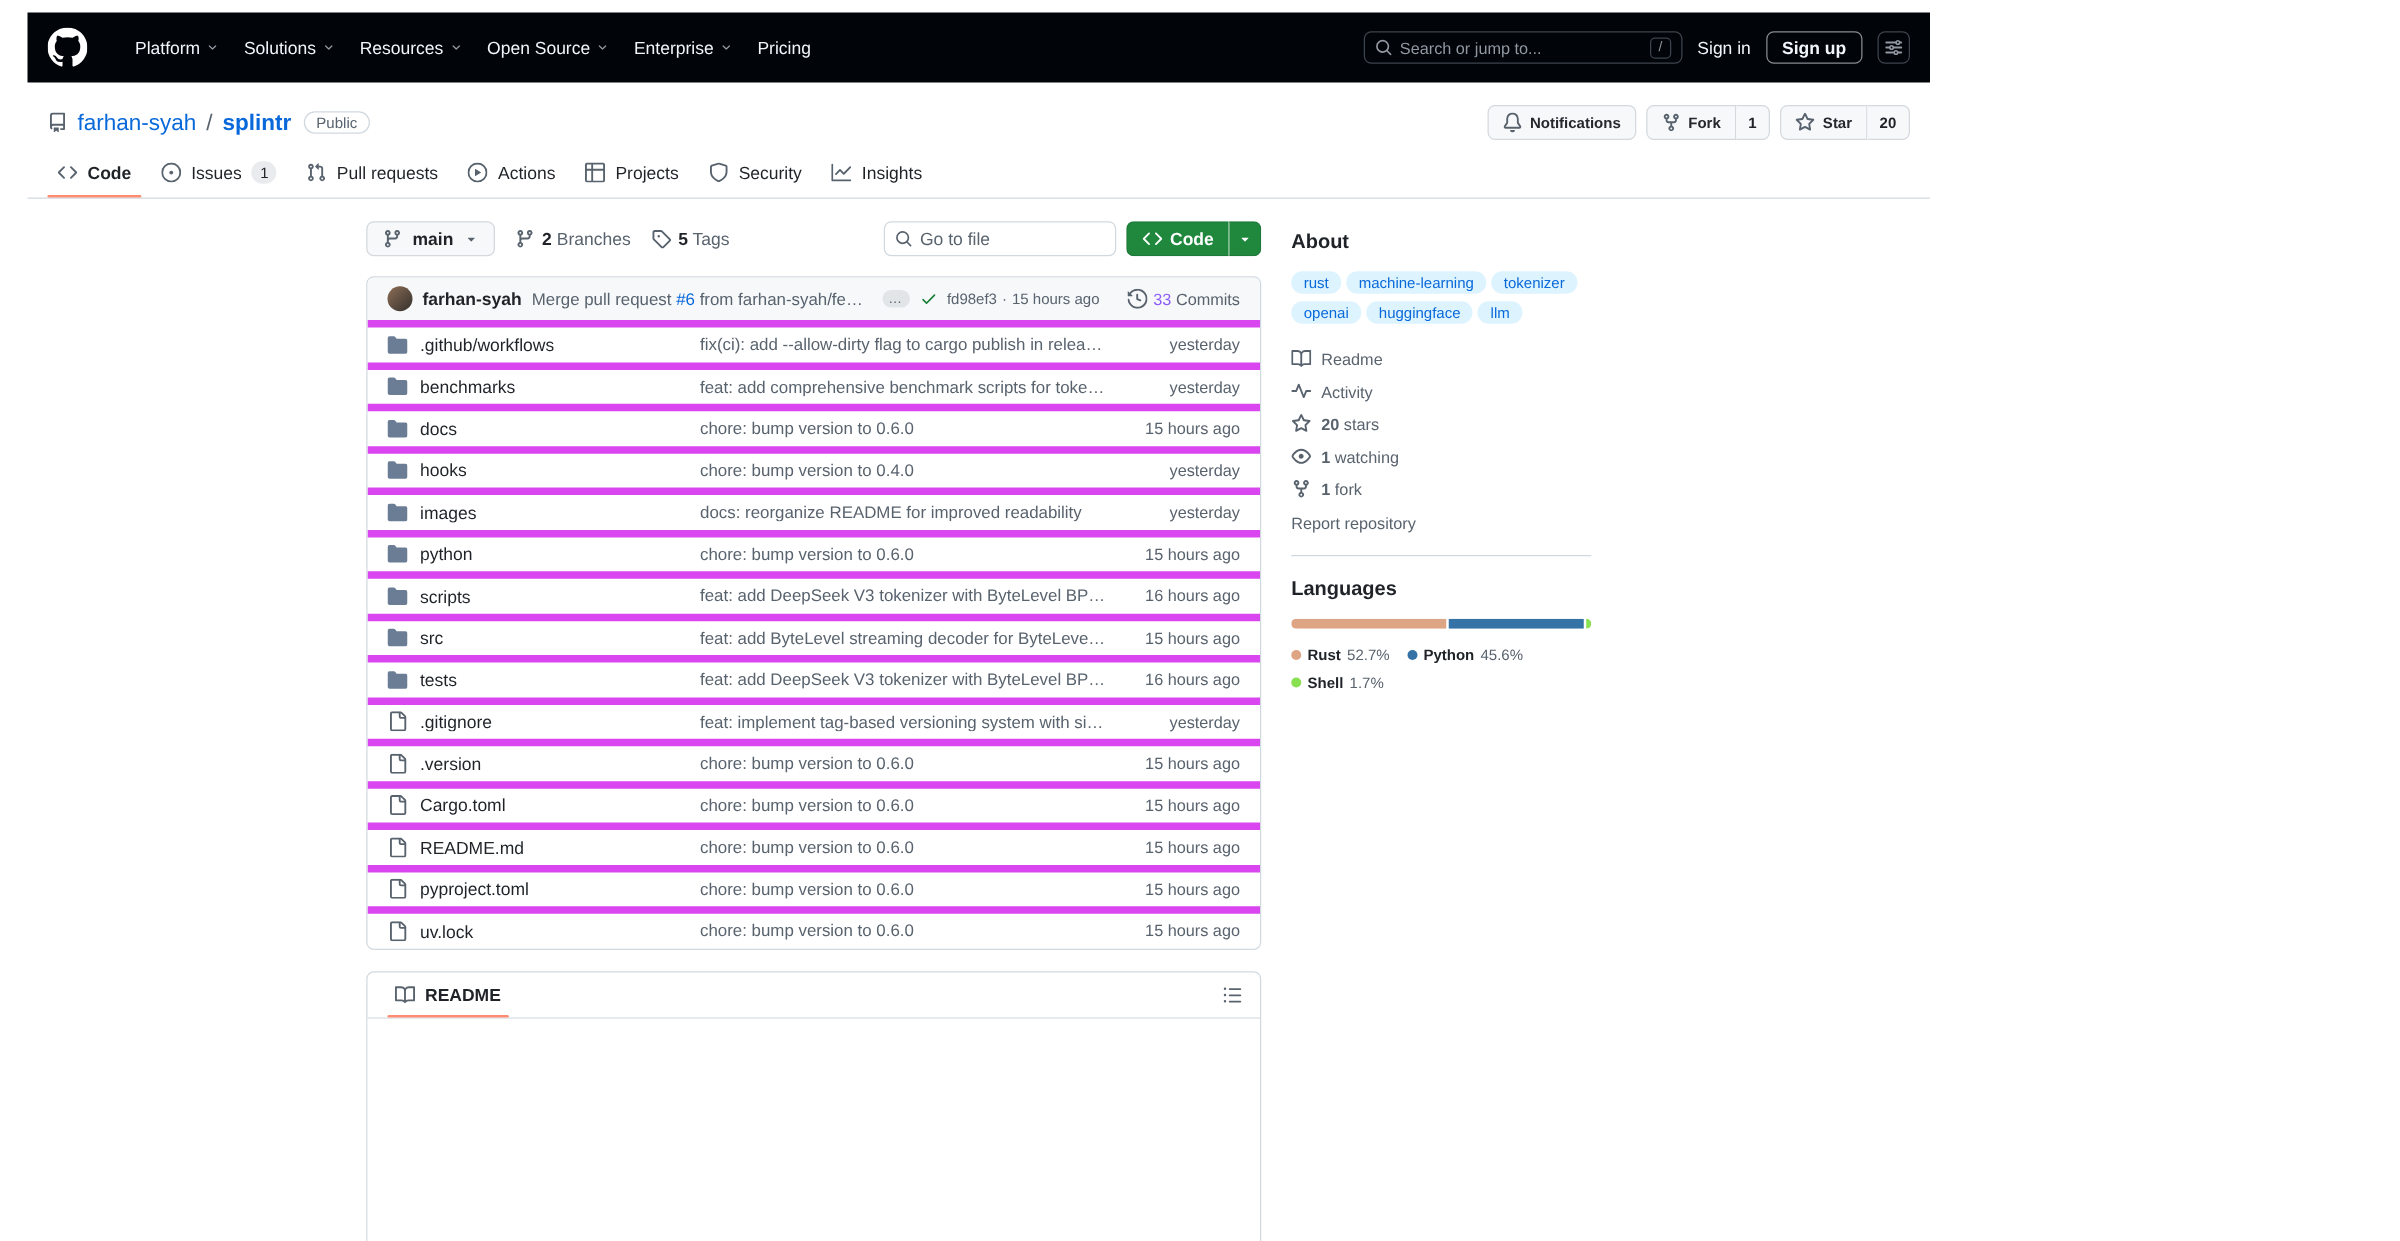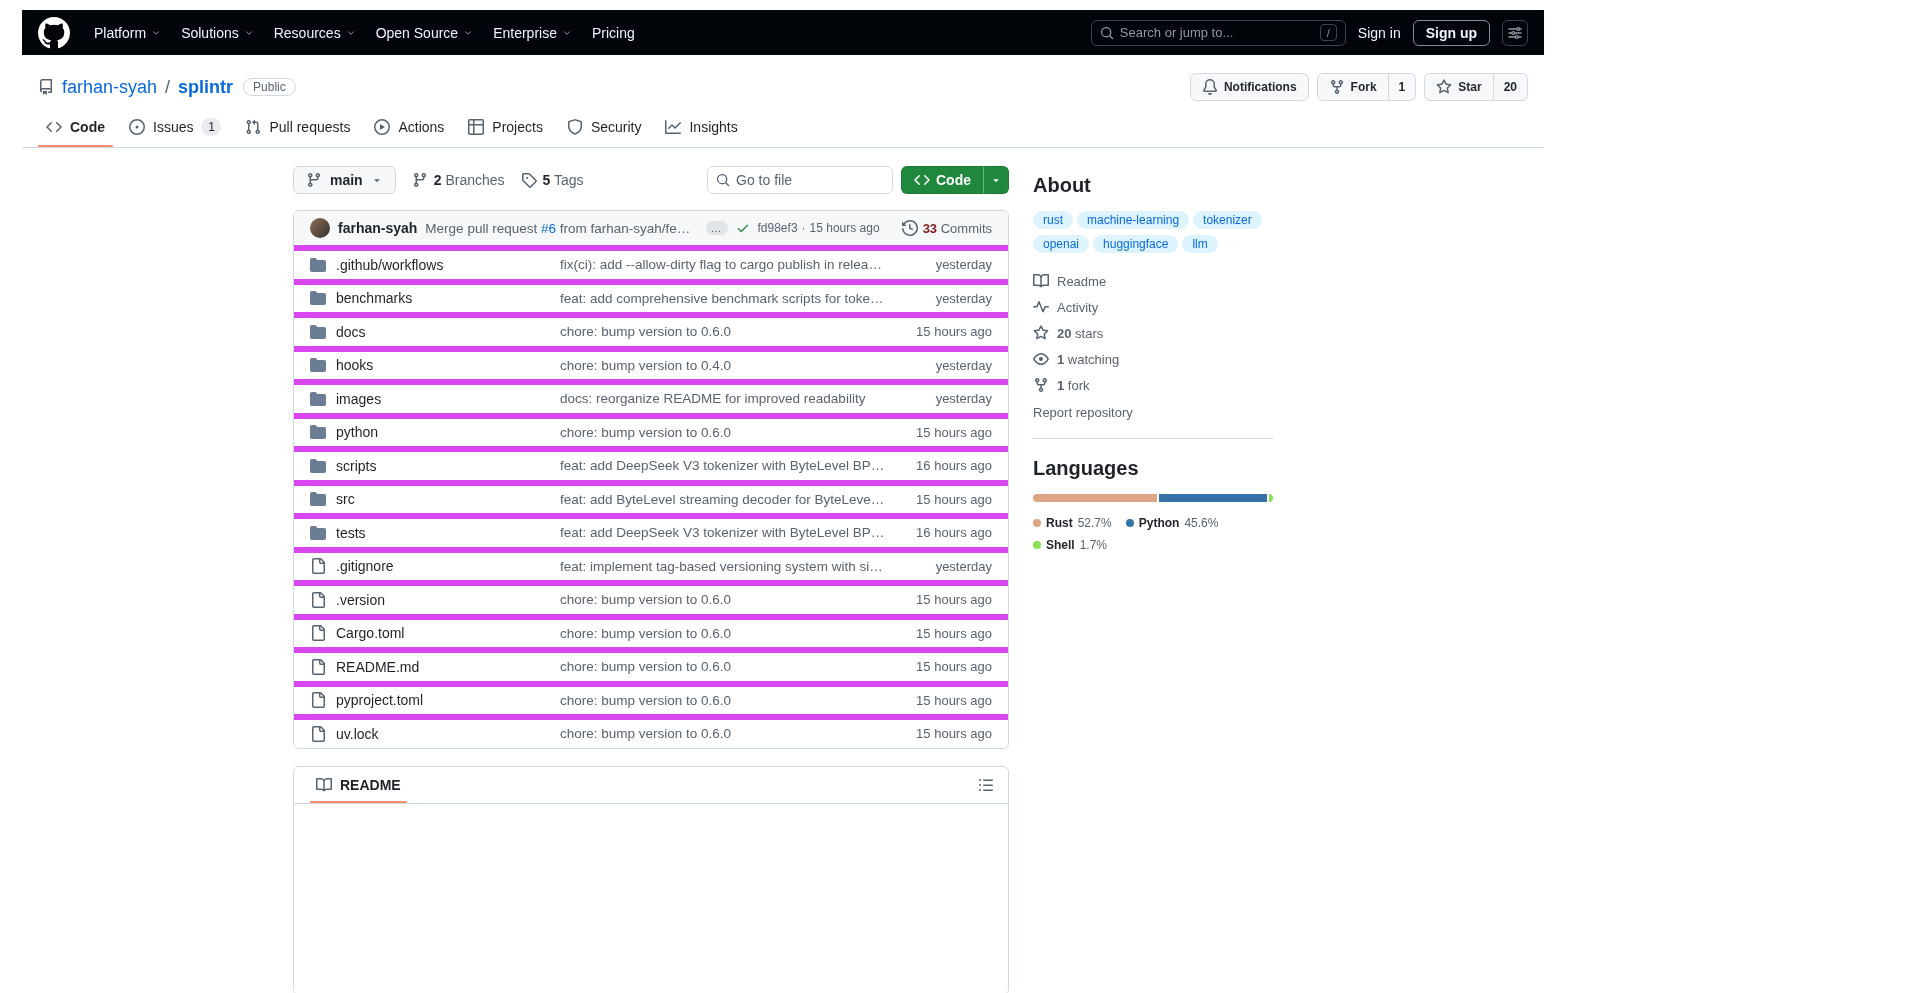--- a/index.html
+++ b/index.html
@@ -5,21 +5,21 @@
 *{box-sizing:border-box;margin:0;padding:0}
 html,body{width:1920px;height:993px;overflow:hidden;background:#fff;
   font-family:"Liberation Sans","DejaVu Sans",sans-serif;color:#1f2328}
 a{text-decoration:none;color:inherit;cursor:pointer}
 button{font-family:inherit;cursor:pointer;background:none;border:none;color:inherit}
 input{font-family:inherit;outline:none}
 .oct{fill:currentColor;flex:none;display:inline-block;vertical-align:text-bottom}
 .page{width:1522px;margin:10px 0 0 22px}
 
 
-.topnav{height:45px;background:#010409;display:flex;align-items:center;padding:0 16px;gap:6px;color:#f0f6fc}
+.topnav{height:56px;background:#010409;display:flex;align-items:center;padding:0 16px;gap:20px;color:#f0f6fc}
 .logo{display:flex;align-items:center;margin-right:8px;color:#fff}
 .nav-links{display:flex;align-items:center}
 .nav-item{display:flex;align-items:center;gap:5px;padding:6px 10px;font-size:14px;color:#f0f6fc}
 .nav-item .chev{color:#9198a1}
 .nav-right{margin-left:auto;display:flex;align-items:center;gap:12px}
 .nav-search{width:255px;height:26px;border:1px solid #3d444d;border-radius:6px;display:flex;align-items:center;gap:6px;padding:0 8px;color:#9198a1}
 .nav-search input{flex:1;min-width:0;background:transparent;border:none;color:#f0f6fc;font-size:13px}
 .nav-search input::placeholder{color:#9198a1}
 .slash-key{width:17px;height:17px;border:1px solid #3d444d;border-radius:4px;font-size:11px;display:flex;align-items:center;justify-content:center;color:#9198a1}
 .signin{font-size:14px;color:#f0f6fc}
@@ -69,21 +69,21 @@
 .file-table{border:1px solid #d1d9e0;border-radius:6px;overflow:hidden;background:#fff}
 .commit-bar{display:flex;align-items:center;gap:8px;height:34px;padding:0 16px;background:#f6f8fa;font-size:14px}
 .avatar{width:20px;height:20px;border-radius:50%;background:linear-gradient(135deg,#8d6e57,#33302c);flex:none}
 .commit-author{font-weight:600;white-space:nowrap}
 .commit-msg{min-width:0;flex:1;white-space:nowrap;overflow:hidden;text-overflow:ellipsis;color:#59636e;font-size:13.5px}
 .commit-msg a{color:#0969da}
 .more-btn{height:14px;padding:0 5px;border-radius:7px;background:rgba(175,184,193,.3);color:#59636e;font-size:11px;line-height:12px;letter-spacing:1px;flex:none}
 .check{color:#1a7f37;flex:none;display:flex}
 .commit-meta{display:flex;align-items:center;gap:4px;color:#59636e;font-size:12px;white-space:nowrap;flex:none}
 .commits-link{display:flex;align-items:center;gap:5px;margin-left:14px;color:#59636e;font-size:13px;white-space:nowrap;flex:none}
-.commits-link .cnt{font-weight:700;color:#7f1d1d}
+.commits-link .cnt{font-weight:400;color:#8b5cf6}
 .file-row{display:flex;align-items:center;height:33.5px;padding:0 16px;border-top:6px solid #d946ef;font-size:14px}
 .cell-name{width:250px;display:flex;align-items:center;gap:10px;flex:none;min-width:0}
 .oct-dir{color:#6a7d95}
 .oct-file{color:#59636e}
 .file-link{color:#1f2328;white-space:nowrap;overflow:hidden;text-overflow:ellipsis}
 .cell-msg{flex:1;min-width:0;color:#59636e;font-size:13.5px;white-space:nowrap;overflow:hidden;text-overflow:ellipsis;padding-right:12px}
 .cell-date{width:95px;flex:none;text-align:right;color:#59636e;font-size:13px;white-space:nowrap}
 
 
 .readme-card{margin-top:17px;border:1px solid #d1d9e0;border-radius:6px;overflow:hidden}
@@ -91,21 +91,21 @@
 .readme-tab{position:relative;display:flex;align-items:center;gap:8px;height:100%;padding:0 6px;font-size:14px;font-weight:600}
 .readme-tab .oct{color:#59636e}
 .readme-tab::after{content:"";position:absolute;left:0;right:0;bottom:0;height:2px;border-radius:3px;background:#fd8c73}
 .outline-btn{margin-left:auto;width:28px;height:28px;display:flex;align-items:center;justify-content:center;border-radius:6px;color:#59636e}
 .readme-body{height:190px;background:#fff}
 
 
 .sidebar{width:240px;flex:none}
 .side-sec{padding:18px 0;border-top:1px solid #d1d9e0}
 .side-sec:first-child{border-top:0;padding-top:8px}
-.side-title{font-size:20px;font-weight:600;margin-bottom:14px}
+.side-title{font-size:16px;font-weight:600;margin-bottom:14px}
 .about-desc{font-size:14px;line-height:1.5;margin-bottom:14px}
 .topics{display:flex;flex-wrap:wrap;gap:6px 4px;margin-bottom:16px}
 .topic{display:inline-block;padding:2px 10px;border-radius:2em;background:#ddf4ff;color:#0969da;font-size:12px;font-weight:500}
 .meta-list{display:flex;flex-direction:column;gap:2px}
 .meta-item{display:flex;align-items:center;gap:8px;padding:4px 0;color:#59636e;font-size:13px}
 .meta-item .cnt{font-weight:600}
 .report-link{padding:6px 0 0;color:#59636e;font-size:13px;display:inline-block}
 .tags-link{display:flex;align-items:center;gap:8px;font-size:14px;color:#1f2328}
 .tags-link .oct{color:#59636e}
 .tags-link .cnt{font-weight:600}

